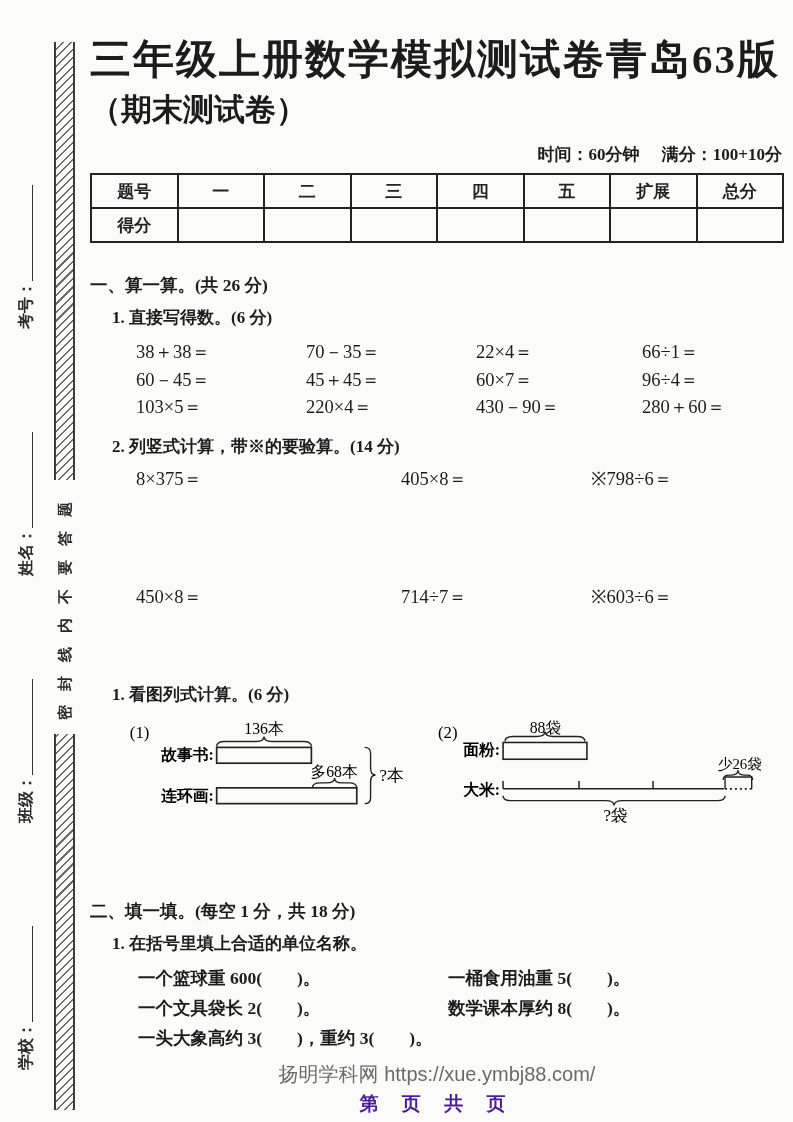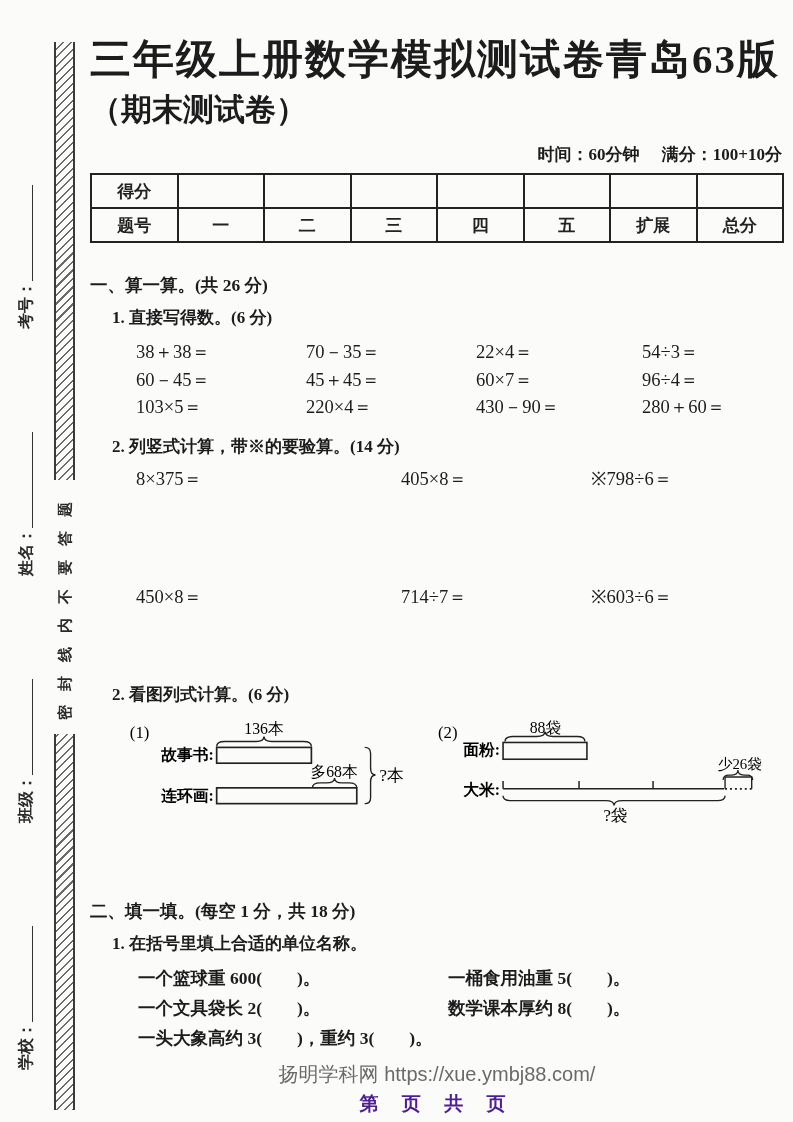--- a/index.html
+++ b/index.html
@@ -108,50 +108,50 @@
     <div class="title">三年级上册数学模拟测试卷青岛63版</div>
     <div class="subtitle">（期末测试卷）</div>
     <div class="info-line">
       <span>时间：60分钟</span>
       <span>满分：100+10分</span>
     </div>
 
     <table class="score">
       <tbody>
           <tr>
-        <td>得分</td>
-        <td></td>
-        <td></td>
-        <td></td>
-        <td></td>
-        <td></td>
-        <td></td>
-        <td></td>
-      </tr>
-      <tr>
         <td>题号</td>
         <td>一</td>
         <td>二</td>
         <td>三</td>
         <td>四</td>
         <td>五</td>
         <td>扩展</td>
         <td>总分</td>
       </tr>
+      <tr>
+        <td>得分</td>
+        <td></td>
+        <td></td>
+        <td></td>
+        <td></td>
+        <td></td>
+        <td></td>
+        <td></td>
+      </tr>
     </tbody>
       </table>
 
     <div class="sec-heading">一、算一算。(共 26 分)</div>
     <div class="q-label">1. 直接写得数。(6 分)</div>
 
     <div class="calc-grid">
       <span>38＋38＝</span>
       <span>70－35＝</span>
       <span>22×4＝</span>
-      <span>54÷3＝</span>
+      <span>66÷1＝</span>
       <span>60－45＝</span>
       <span>45＋45＝</span>
       <span>60×7＝</span>
       <span>96÷4＝</span>
       <span>103×5＝</span>
       <span>220×4＝</span>
       <span>430－90＝</span>
       <span>280＋60＝</span>
     </div>
 
@@ -160,21 +160,21 @@
       <span>8×375＝</span>
       <span>405×8＝</span>
       <span>※798÷6＝</span>
     </div>
     <div class="calc-grid-3 row-gap-large">
       <span>450×8＝</span>
       <span>714÷7＝</span>
       <span>※603÷6＝</span>
     </div>
 
-    <div class="q-label q3-gap">2. 看图列式计算。(6 分)</div>
+    <div class="q-label q3-gap">1. 看图列式计算。(6 分)</div>
 
     <div class="diagrams">
 
       <svg width="320" height="120" viewBox="0 0 320 120">
         <text x="12" y="20" class="d-num" font-size="17">(1)</text>
         <text x="148" y="16" font-size="16" text-anchor="middle">136本</text>
         <path d="M100,29 Q100,24 108,24 L140,24 Q148,24 148,19 Q148,24 156,24 L188,24 Q196,24 196,29" fill="none" stroke="#222" stroke-width="1.4"></path>
         <text x="97" y="43" font-size="16" font-weight="bold" text-anchor="end">故事书:</text>
         <rect x="100" y="30" width="96" height="16" fill="none" stroke="#222" stroke-width="1.7"></rect>
         <text x="219" y="60" font-size="16" text-anchor="middle">多68本</text>

